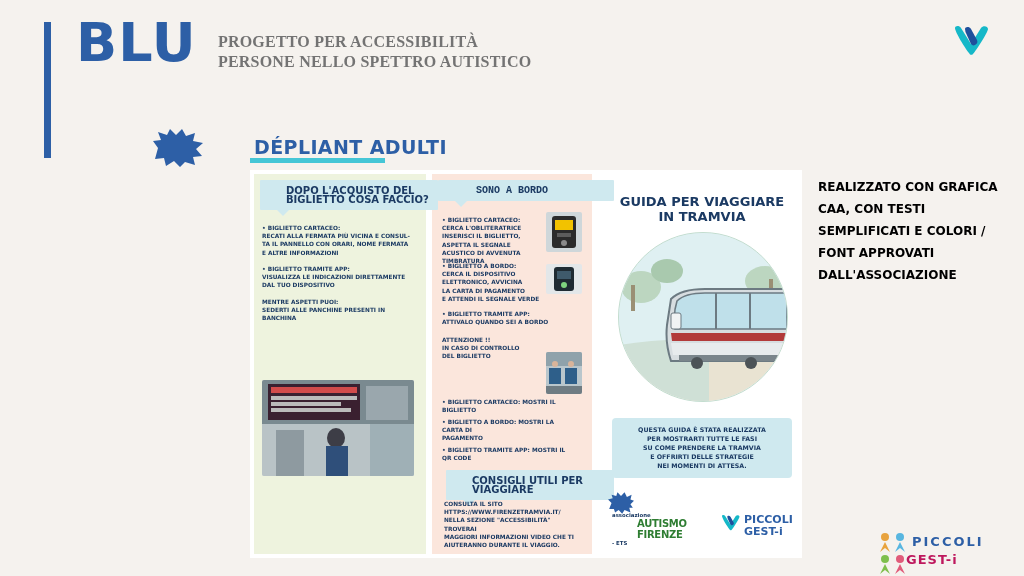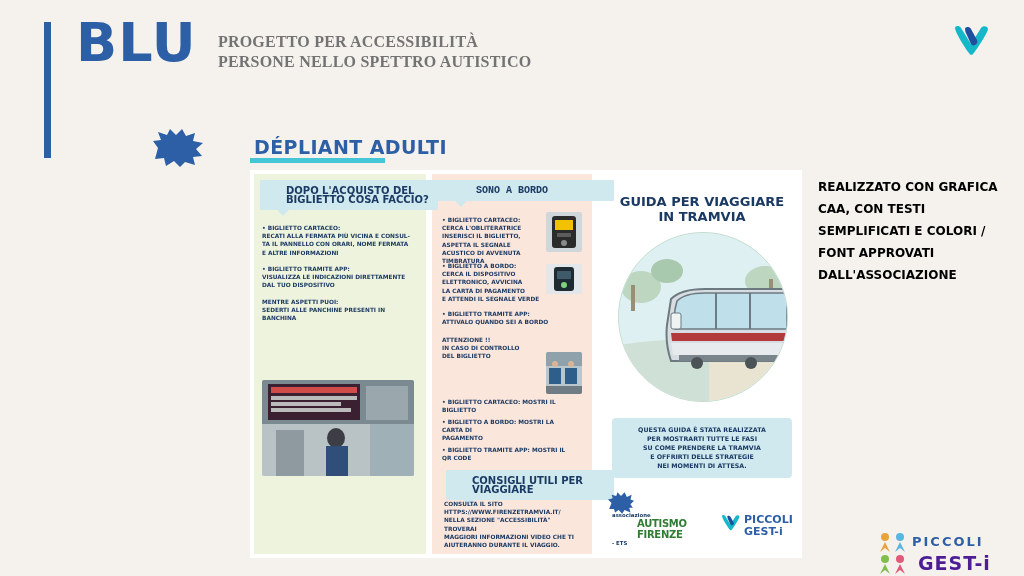--- a/index.html
+++ b/index.html
@@ -144,22 +144,22 @@
   .assoc .big{display:block;font-size:10px;color:#2e7d32;letter-spacing:-.3px;margin-left:25px;}
   .pg-small{position:absolute;left:112px;top:24px;}
 
   
   .pg-logo{position:absolute;left:878px;top:508px;width:116px;height:44px;margin-top:24px;}
   .pg-logo .txt1{
     position:absolute;left:34px;top:2px;color:#2d5fa6;
     font-family:"DejaVu Sans", sans-serif;font-weight:bold;font-size:13px;letter-spacing:2px;
   }
   .pg-logo .txt2{
-    position:absolute;left:40px;top:20px;color:#4c1d95;
-    font-family:"DejaVu Sans", sans-serif;font-weight:bold;font-size:19px;letter-spacing:1px;
+    position:absolute;left:28px;top:20px;color:#be185d;
+    font-family:"DejaVu Sans", sans-serif;font-weight:bold;font-size:13px;letter-spacing:1px;
   }
 </style>
 </head>
 <body>
 
 <div class="stage">
 
   <div class="brand-bar"></div>
   <div class="brand-title">
     <span class="l2">BLU</span>

